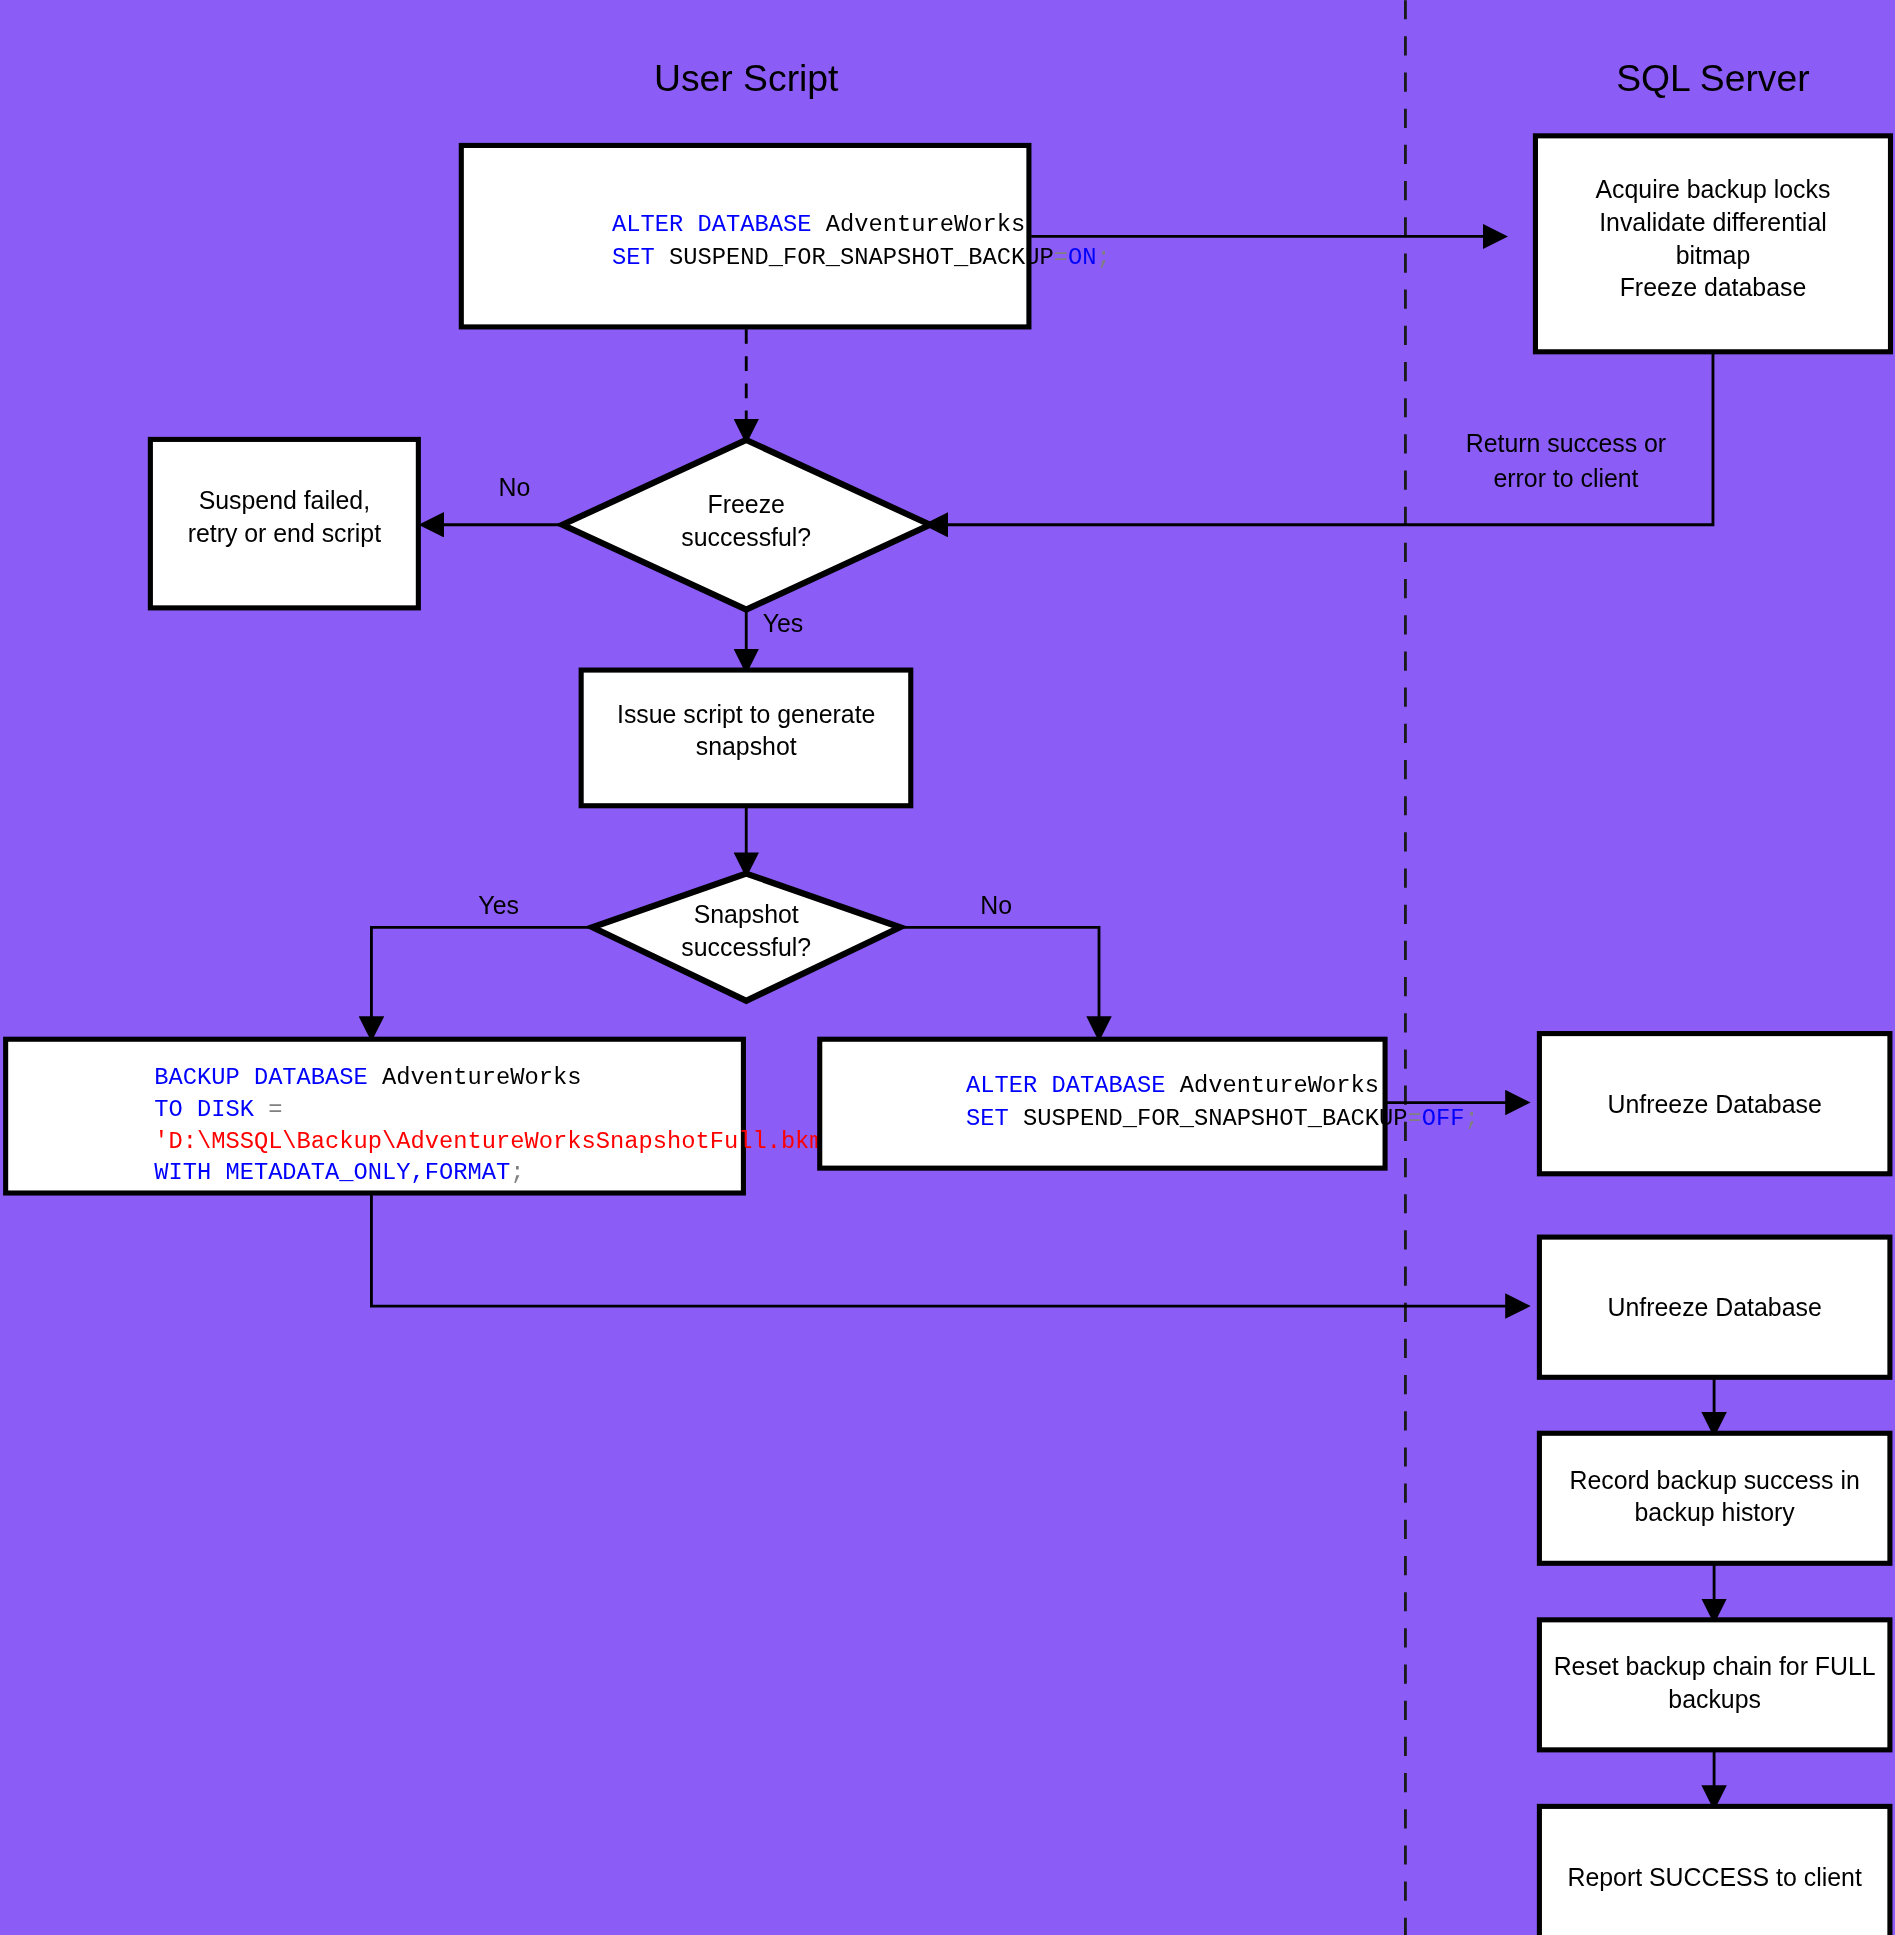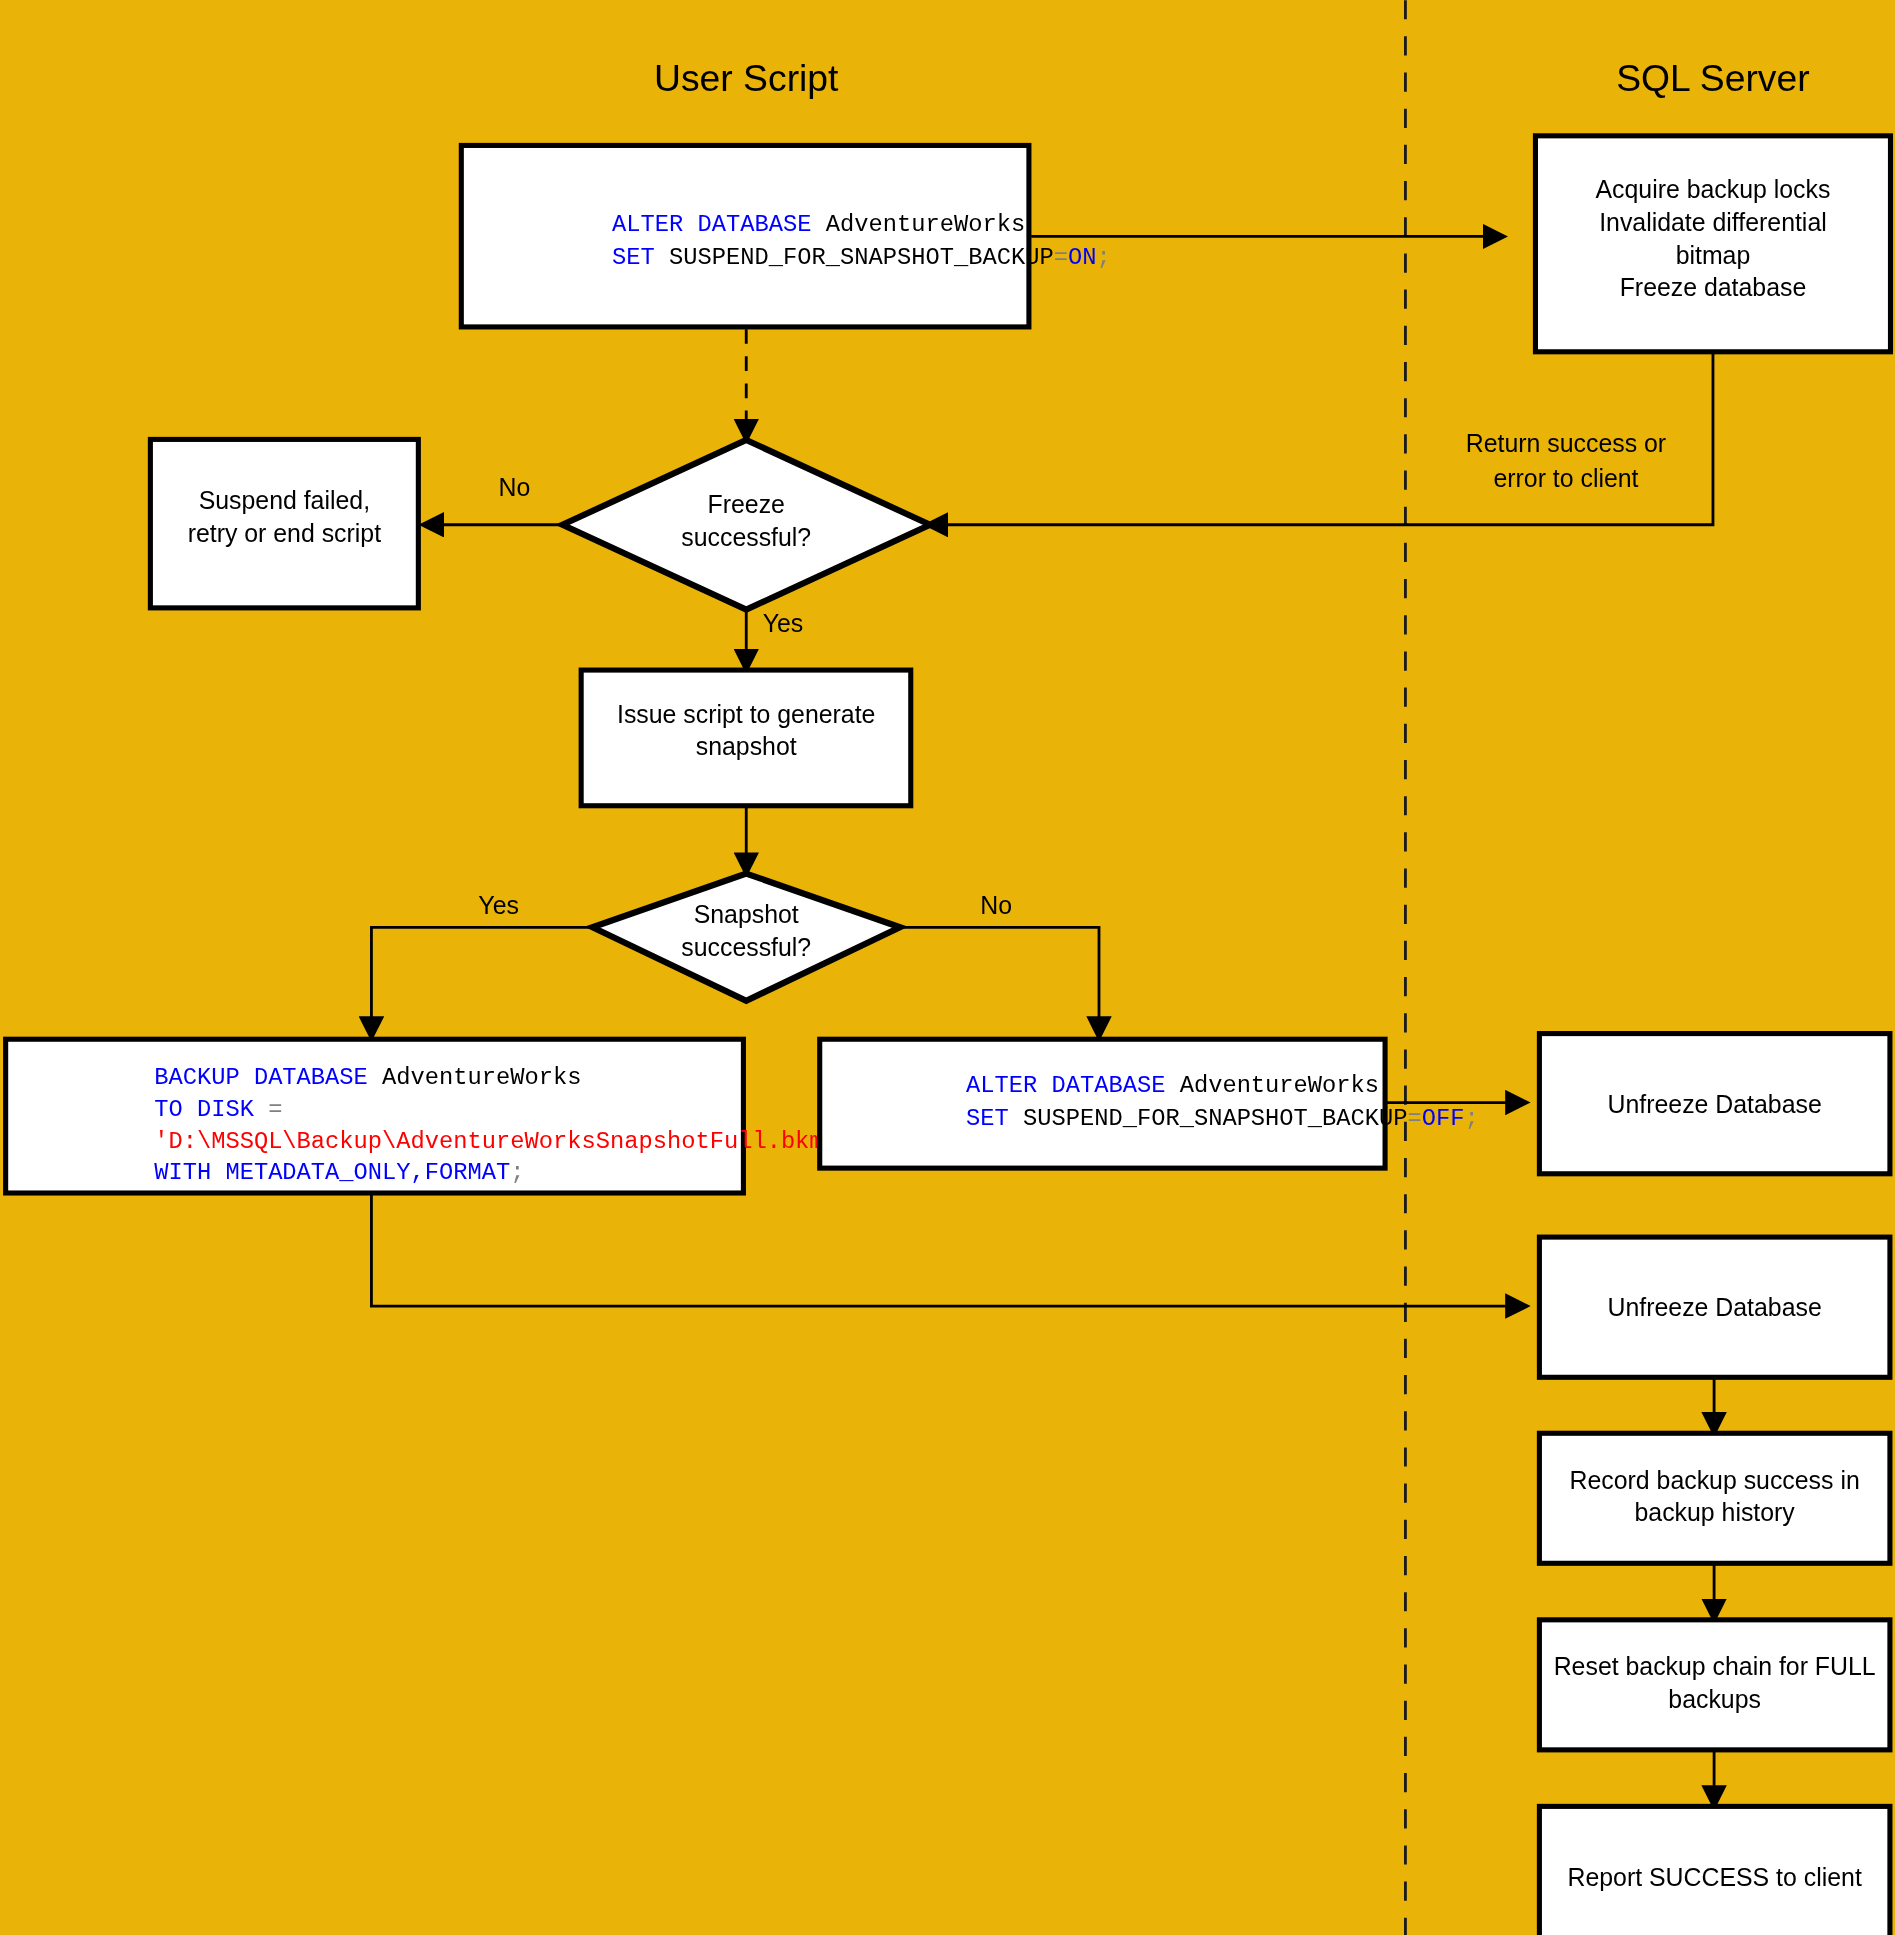--- a/index.html
+++ b/index.html
@@ -11,21 +11,21 @@
   body {
     width: 1895px;
     height: 1936px;
     overflow: hidden;
     font-family: "Liberation Sans", sans-serif;
   }
   #diagram-root {
     position: relative;
     width: 1895px;
     height: 1936px;
-    background: #eab308;
+    background: #8b5cf6;
   }
   svg.layer {
     position: absolute;
     top: 0;
     left: 0;
     width: 1895px;
     height: 1936px;
   }
   
   .node-box {

